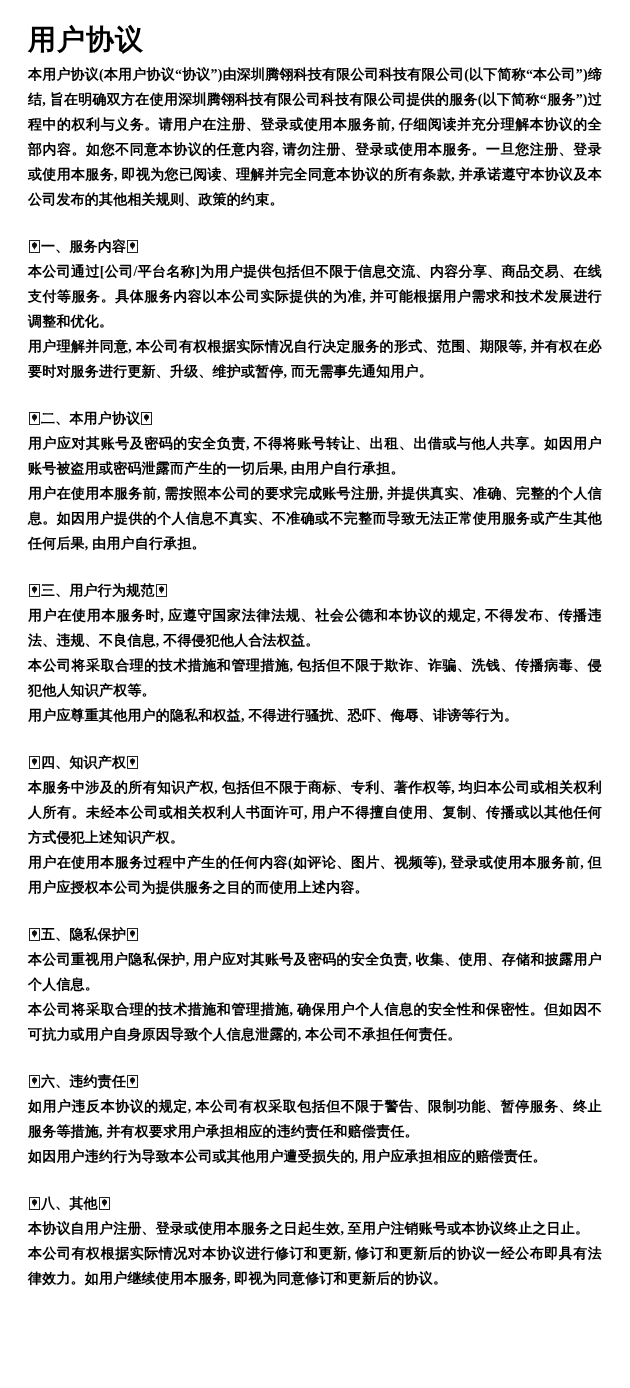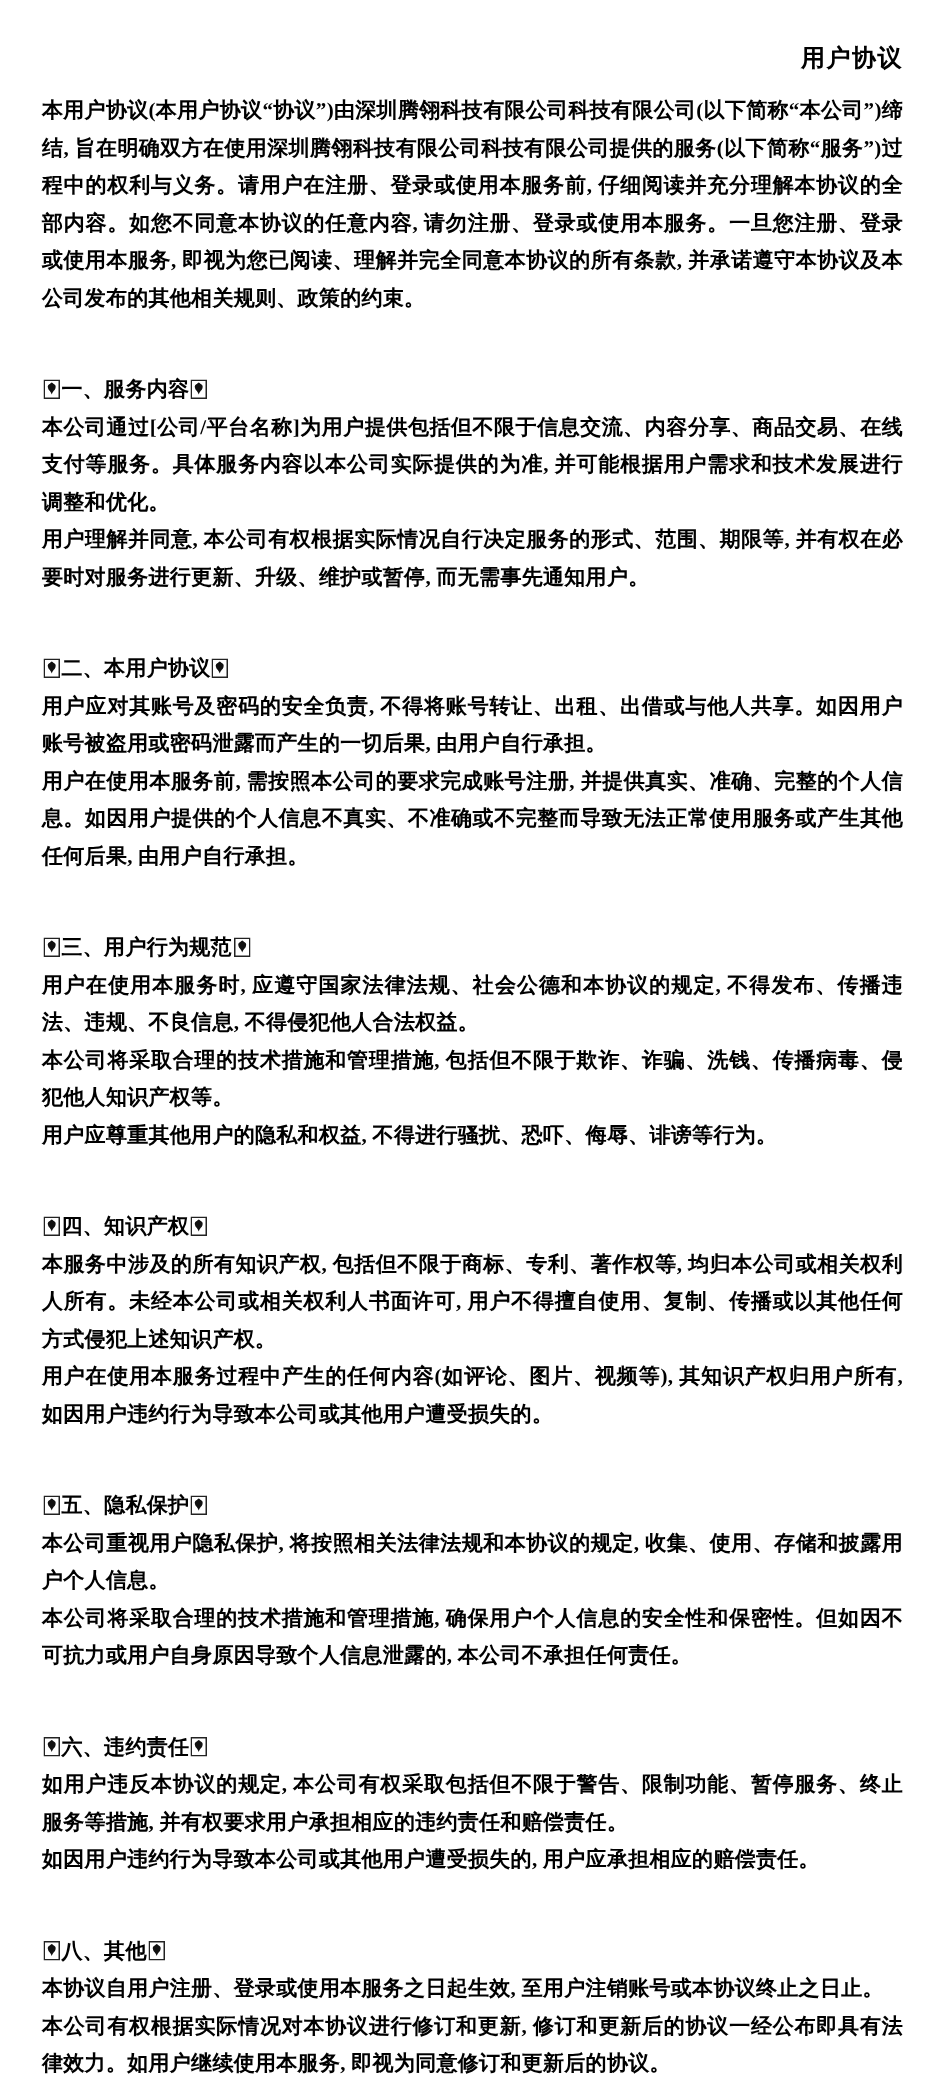--- a/index.html
+++ b/index.html
@@ -11,36 +11,36 @@
   }
   .page {
     box-sizing: border-box;
     width: 630px;
     min-height: 1388px;
     padding: 22px 28px 40px 28px;
     background: #ffffff;
   }
   .doc-title {
     margin: 0 0 4px 0;
-    font-size: 16px;
+    font-size: 28px;
     line-height: 36px;
     font-weight: 700;
-    text-align: right;
+    text-align: left;
     letter-spacing: 1px;
   }
   .body-text {
     margin: 0;
     font-size: 14px;
     line-height: 25px;
     font-weight: 600;
     text-align: justify;
     letter-spacing: 0.2px;
     word-break: break-all;
   }
-  .section { margin-top: 36px; }
+  .section { margin-top: 22px; }
   .heading-line {
     font-size: 14px;
     line-height: 25px;
     font-weight: 700;
     letter-spacing: 0.2px;
   }
   .tofu {
     display: inline-block;
     vertical-align: -2px;
     margin: 0 1px;
@@ -95,32 +95,32 @@
 
   <div class="section">
     <div class="heading-line"><span class="tofu"><svg width="11" height="13" viewBox="0 0 11 13">
             <rect x="0.5" y="0.5" width="10" height="12" fill="none" stroke="#222"></rect>
             <path d="M5.5 2C7 3.2 8.6 3.4 8 5.6 7.5 7.6 6.4 7.2 5.5 10 4.6 7.2 3.5 7.6 3 5.6 2.4 3.4 4 3.2 5.5 2Z" fill="#111"></path>
           </svg></span><span>四、知识产权</span><span class="tofu"><svg width="11" height="13" viewBox="0 0 11 13">
             <rect x="0.5" y="0.5" width="10" height="12" fill="none" stroke="#222"></rect>
             <path d="M5.5 2C7 3.2 8.6 3.4 8 5.6 7.5 7.6 6.4 7.2 5.5 10 4.6 7.2 3.5 7.6 3 5.6 2.4 3.4 4 3.2 5.5 2Z" fill="#111"></path>
           </svg></span></div>
     <p class="body-text">本服务中涉及的所有知识产权, 包括但不限于商标、专利、著作权等, 均归本公司或相关权利人所有。未经本公司或相关权利人书面许可, 用户不得擅自使用、复制、传播或以其他任何方式侵犯上述知识产权。</p>
-    <p class="body-text">用户在使用本服务过程中产生的任何内容(如评论、图片、视频等), 其知识产权归用户所有, 如因用户违约行为导致本公司或其他用户遭受损失的。</p>
+    <p class="body-text">用户在使用本服务过程中产生的任何内容(如评论、图片、视频等), 登录或使用本服务前, 但用户应授权本公司为提供服务之目的而使用上述内容。</p>
   </div>
 
   <div class="section">
     <div class="heading-line"><span class="tofu"><svg width="11" height="13" viewBox="0 0 11 13">
             <rect x="0.5" y="0.5" width="10" height="12" fill="none" stroke="#222"></rect>
             <path d="M5.5 2C7 3.2 8.6 3.4 8 5.6 7.5 7.6 6.4 7.2 5.5 10 4.6 7.2 3.5 7.6 3 5.6 2.4 3.4 4 3.2 5.5 2Z" fill="#111"></path>
           </svg></span><span>五、隐私保护</span><span class="tofu"><svg width="11" height="13" viewBox="0 0 11 13">
             <rect x="0.5" y="0.5" width="10" height="12" fill="none" stroke="#222"></rect>
             <path d="M5.5 2C7 3.2 8.6 3.4 8 5.6 7.5 7.6 6.4 7.2 5.5 10 4.6 7.2 3.5 7.6 3 5.6 2.4 3.4 4 3.2 5.5 2Z" fill="#111"></path>
           </svg></span></div>
-    <p class="body-text">本公司重视用户隐私保护, 将按照相关法律法规和本协议的规定, 收集、使用、存储和披露用户个人信息。</p>
+    <p class="body-text">本公司重视用户隐私保护, 用户应对其账号及密码的安全负责, 收集、使用、存储和披露用户个人信息。</p>
     <p class="body-text">本公司将采取合理的技术措施和管理措施, 确保用户个人信息的安全性和保密性。但如因不可抗力或用户自身原因导致个人信息泄露的, 本公司不承担任何责任。</p>
   </div>
 
   <div class="section">
     <div class="heading-line"><span class="tofu"><svg width="11" height="13" viewBox="0 0 11 13">
             <rect x="0.5" y="0.5" width="10" height="12" fill="none" stroke="#222"></rect>
             <path d="M5.5 2C7 3.2 8.6 3.4 8 5.6 7.5 7.6 6.4 7.2 5.5 10 4.6 7.2 3.5 7.6 3 5.6 2.4 3.4 4 3.2 5.5 2Z" fill="#111"></path>
           </svg></span><span>六、违约责任</span><span class="tofu"><svg width="11" height="13" viewBox="0 0 11 13">
             <rect x="0.5" y="0.5" width="10" height="12" fill="none" stroke="#222"></rect>
             <path d="M5.5 2C7 3.2 8.6 3.4 8 5.6 7.5 7.6 6.4 7.2 5.5 10 4.6 7.2 3.5 7.6 3 5.6 2.4 3.4 4 3.2 5.5 2Z" fill="#111"></path>

